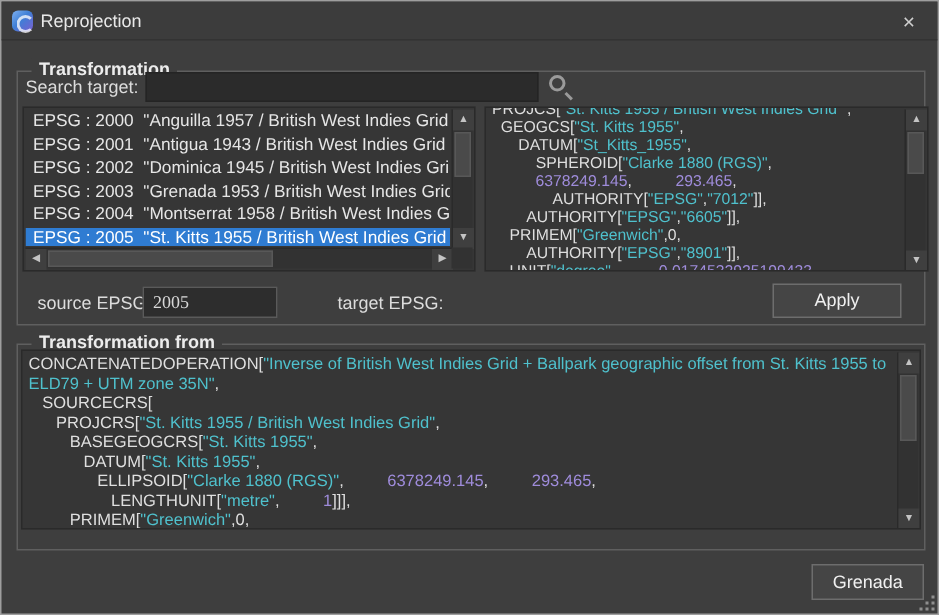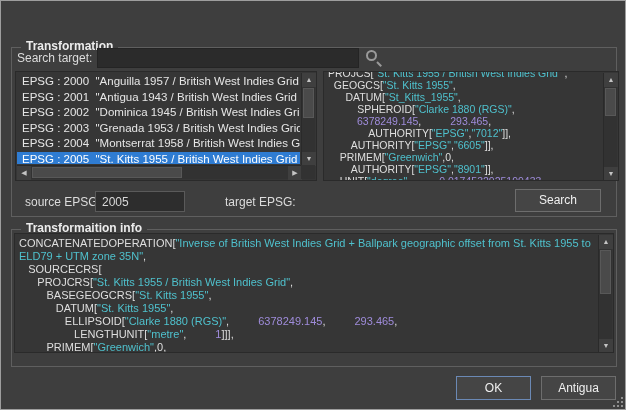--- a/index.html
+++ b/index.html
@@ -80,21 +80,21 @@
   #list-corner { position:absolute; right:1px; bottom:1px; width:14px; height:14px; background:#323232; }
   #wkt-vsb  { right:1px; top:1px; height:108px; }
   #info-vsb { right:1px; top:1px; height:118px; }
 
   
   .field-label { position:absolute; font-size:12px; color:#dcdcdc; }
   #src-label { left:24px; top:194px; }
   #tgt-label { left:224px; top:194px; }
   .epsg-input { position:absolute; top:190px; width:90px; height:21px; background:#2d2d2d;
     border:1px solid #5a5a5a; color:#d8d8d8; font-size:12px; padding:0 6px; outline:none;
-    font-family:Liberation Sans, sans-serif; }
+    font-family:Liberation Serif, serif; }
   #src-input { left:94px; }
   #tgt-input { left:266px; }
   .btn { position:absolute; background:#454545; border:1px solid #6d6d6d; color:#f0f0f0;
     font-size:12px; text-align:center; cursor:default; font-family:"Liberation Sans",sans-serif; }
   #apply-btn { left:514px; top:188px; width:86px; height:23px; line-height:21px; }
 
   
   #ok-btn     { left:455px; top:375px; width:75px; height:24px; line-height:22px;
     border:1px solid #6b89b5; }
   #cancel-btn { left:540px; top:375px; width:75px; height:24px; line-height:22px; }
@@ -106,20 +106,25 @@
   .resize-grip i:nth-child(3){ right:8px; bottom:0; }
   .resize-grip i:nth-child(4){ right:0; bottom:4px; }
   .resize-grip i:nth-child(5){ right:4px; bottom:4px; }
   .resize-grip i:nth-child(6){ right:0; bottom:8px; }
 </style>
 </head>
 <body>
 
 <div class="window">
 
+  <div class="titlebar">
+    <div class="app-icon"></div>
+    <div class="title-text">Reprojection</div>
+    <div class="close-btn">×</div>
+  </div>
 
   <div class="groupbox" id="group-transform">
     <span class="gb-title">Transformation</span>
   </div>
 
   <span class="search-label">Search target:</span>
   <input class="search-input" value="" style="">
   <div class="mag-icon">
     <span class="lens"></span>
       <span class="handle"></span>
@@ -152,36 +157,35 @@
     <div class="vsb" id="wkt-vsb">
       <div class="sb-btn sb-up">▲</div>
       <div class="sb-thumb" style="top:15px;height:28px;"></div>
       <div class="sb-btn sb-down">▼</div>
     </div>
   </div>
 
   <span class="field-label" id="src-label">source EPSG:</span>
   <input class="epsg-input" id="src-input" value="2005" style="">
   <span class="field-label" id="tgt-label">target EPSG:</span>
-  <div class="btn" id="apply-btn">Search</div>
+  <div class="btn" id="apply-btn">Apply</div>
 
   <div class="groupbox" id="group-info">
-    <span class="gb-title">Transformaition info</span>
+    <span class="gb-title">Transformation from</span>
   </div>
   <div class="panel" id="info-panel">
     <div class="code"><div class="ln"><span class="k">CONCATENATEDOPERATION[</span><span class="s">"Inverse of British West Indies Grid + Ballpark geographic offset from St. Kitts 1955 to ELD79 + UTM zone 35N"</span><span class="k">,</span></div><div class="ln"><span class="k">   SOURCECRS[</span></div><div class="ln"><span class="k">      PROJCRS[</span><span class="s">"St. Kitts 1955 / British West Indies Grid"</span><span class="k">,</span></div><div class="ln"><span class="k">         BASEGEOGCRS[</span><span class="s">"St. Kitts 1955"</span><span class="k">,</span></div><div class="ln"><span class="k">            DATUM[</span><span class="s">"St. Kitts 1955"</span><span class="k">,</span></div><div class="ln"><span class="k">               ELLIPSOID[</span><span class="s">"Clarke 1880 (RGS)"</span><span class="k">,</span><span class="n">6378249.145</span><span class="k">,</span><span class="n">293.465</span><span class="k">,</span></div><div class="ln"><span class="k">                  LENGTHUNIT[</span><span class="s">"metre"</span><span class="k">,</span><span class="n">1</span><span class="k">]]],</span></div><div class="ln"><span class="k">         PRIMEM[</span><span class="s">"Greenwich"</span><span class="k">,0,</span></div></div>
     <div class="vsb" id="info-vsb">
       <div class="sb-btn sb-up">▲</div>
       <div class="sb-thumb" style="top:15px;height:44px;"></div>
       <div class="sb-btn sb-down">▼</div>
     </div>
   </div>
 
-  <div class="btn" id="ok-btn">OK</div>
-  <div class="btn" id="cancel-btn">Antigua</div>
+  <div class="btn" id="cancel-btn">Grenada</div>
   <div class="resize-grip">
       <i></i>
       <i></i>
       <i></i>
       <i></i>
       <i></i>
       <i></i>
     </div>
 </div>
 

